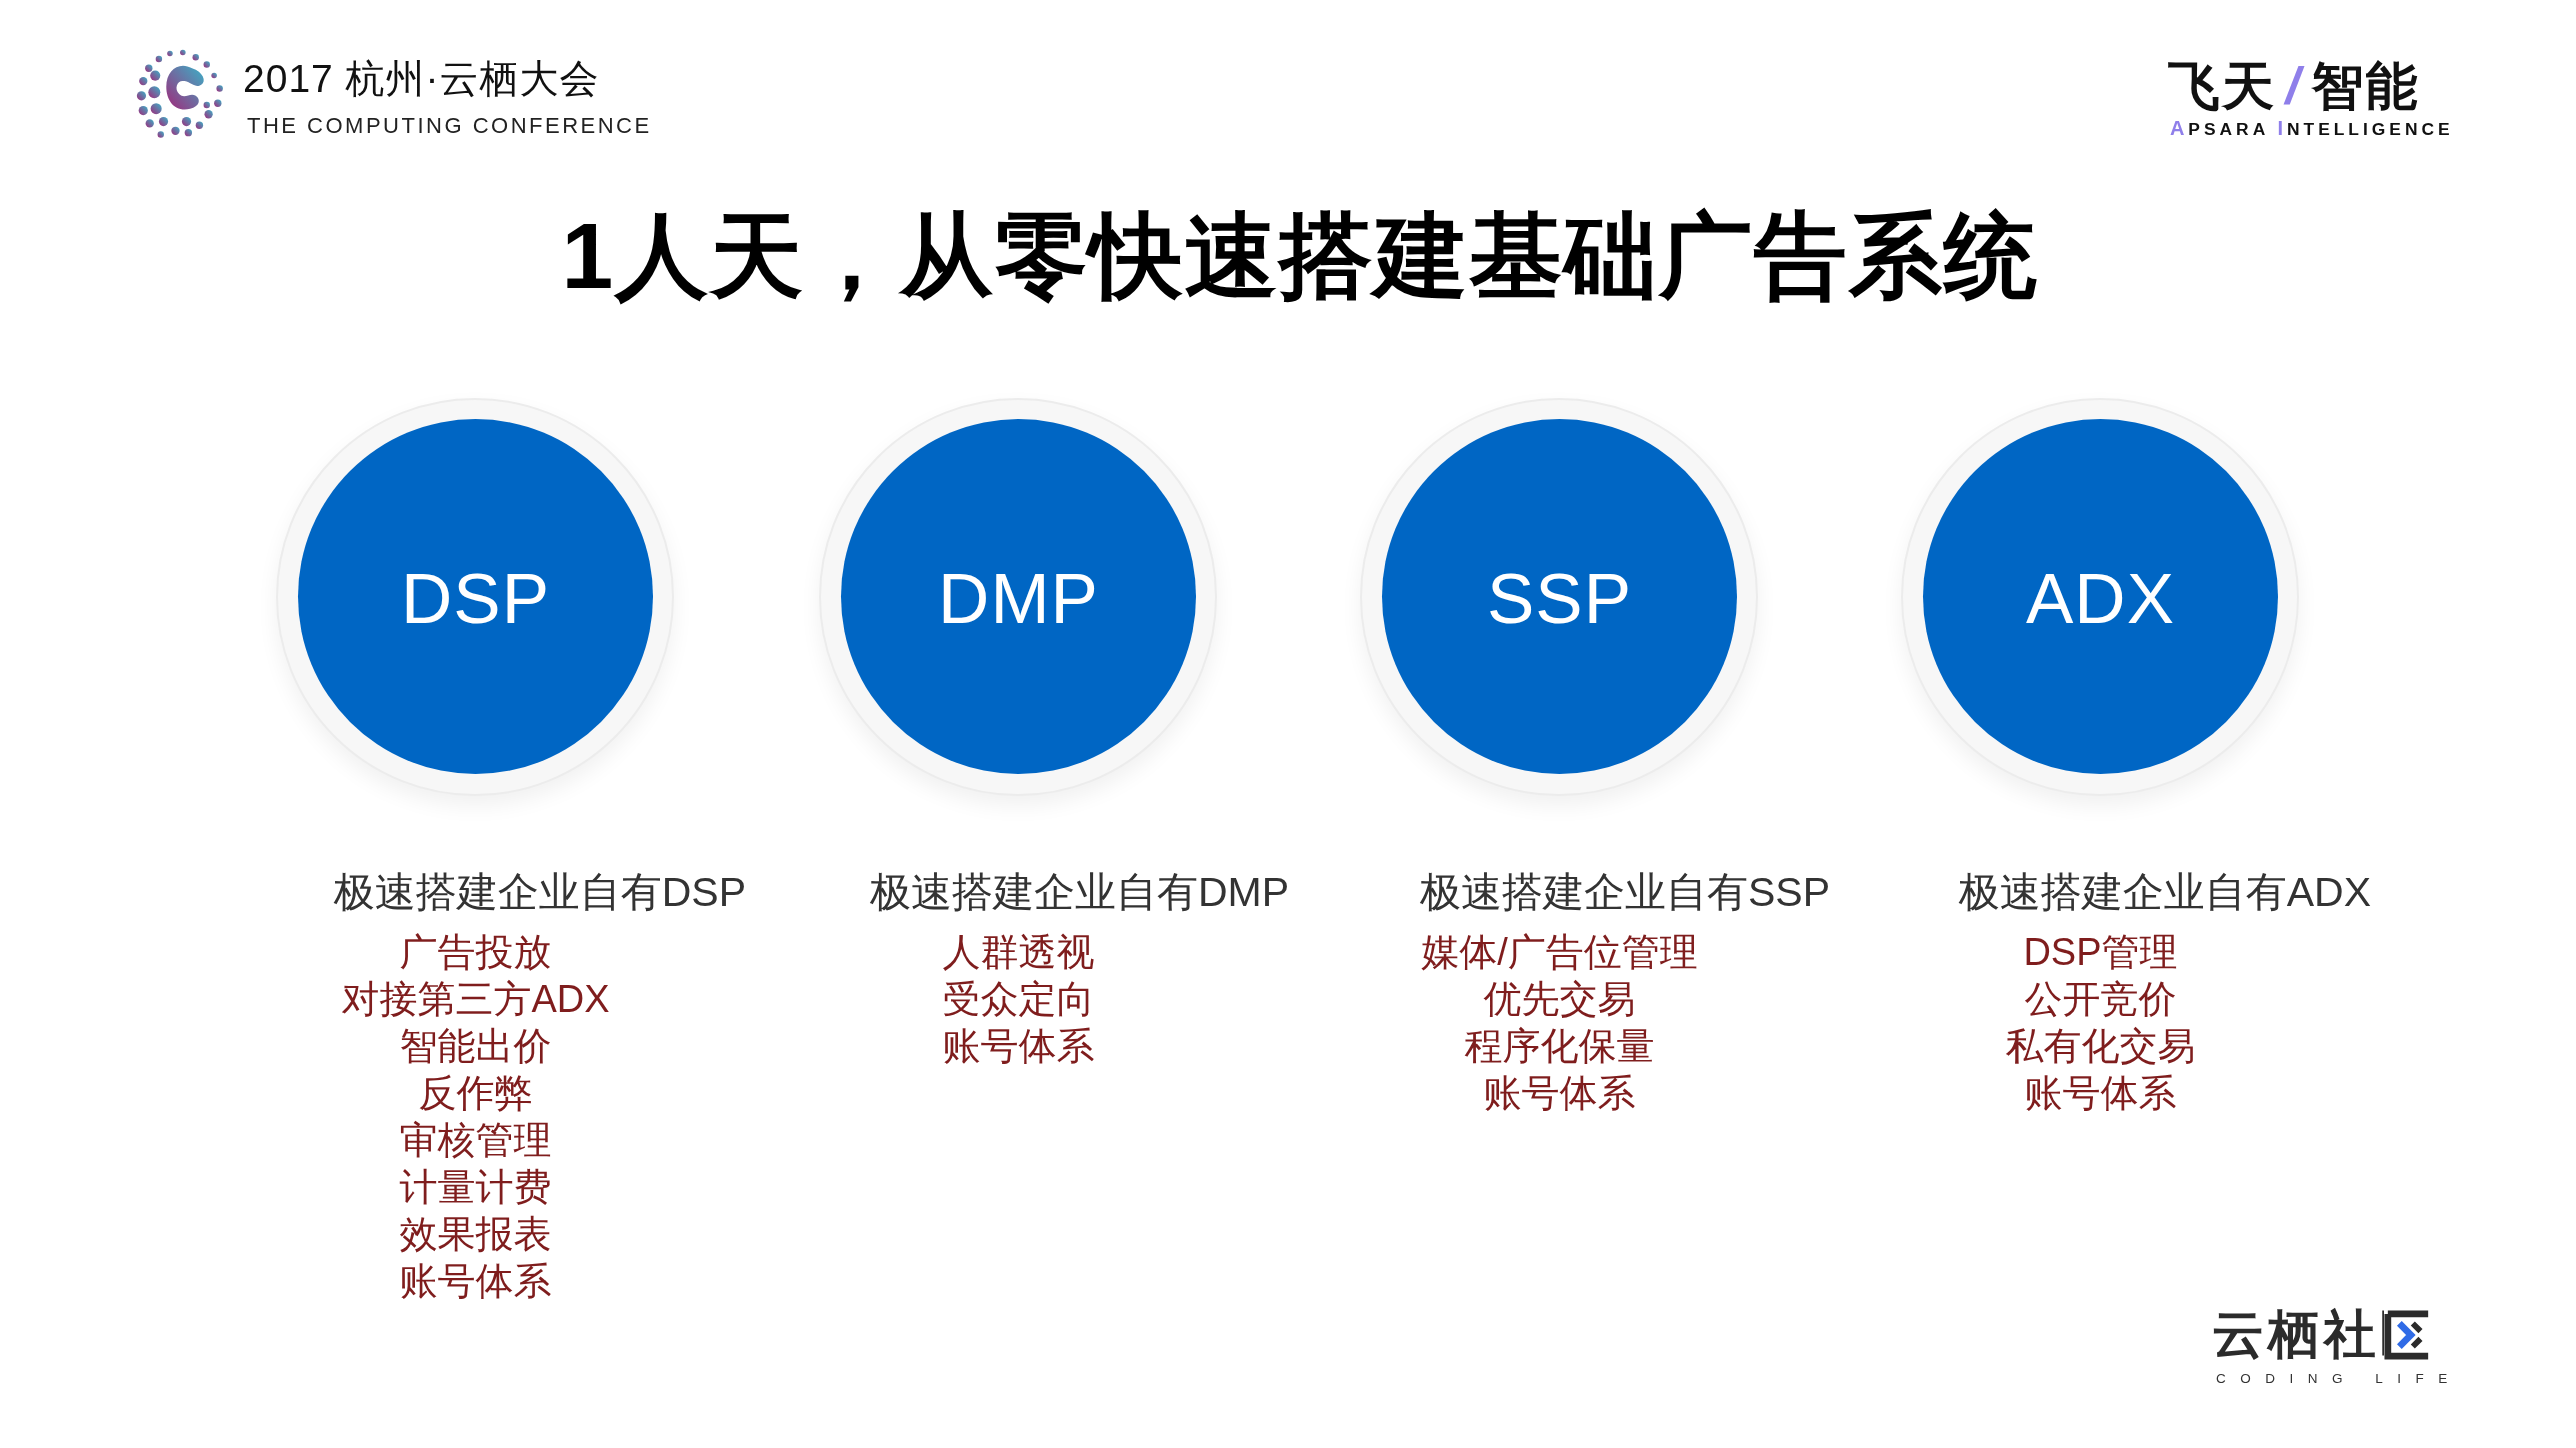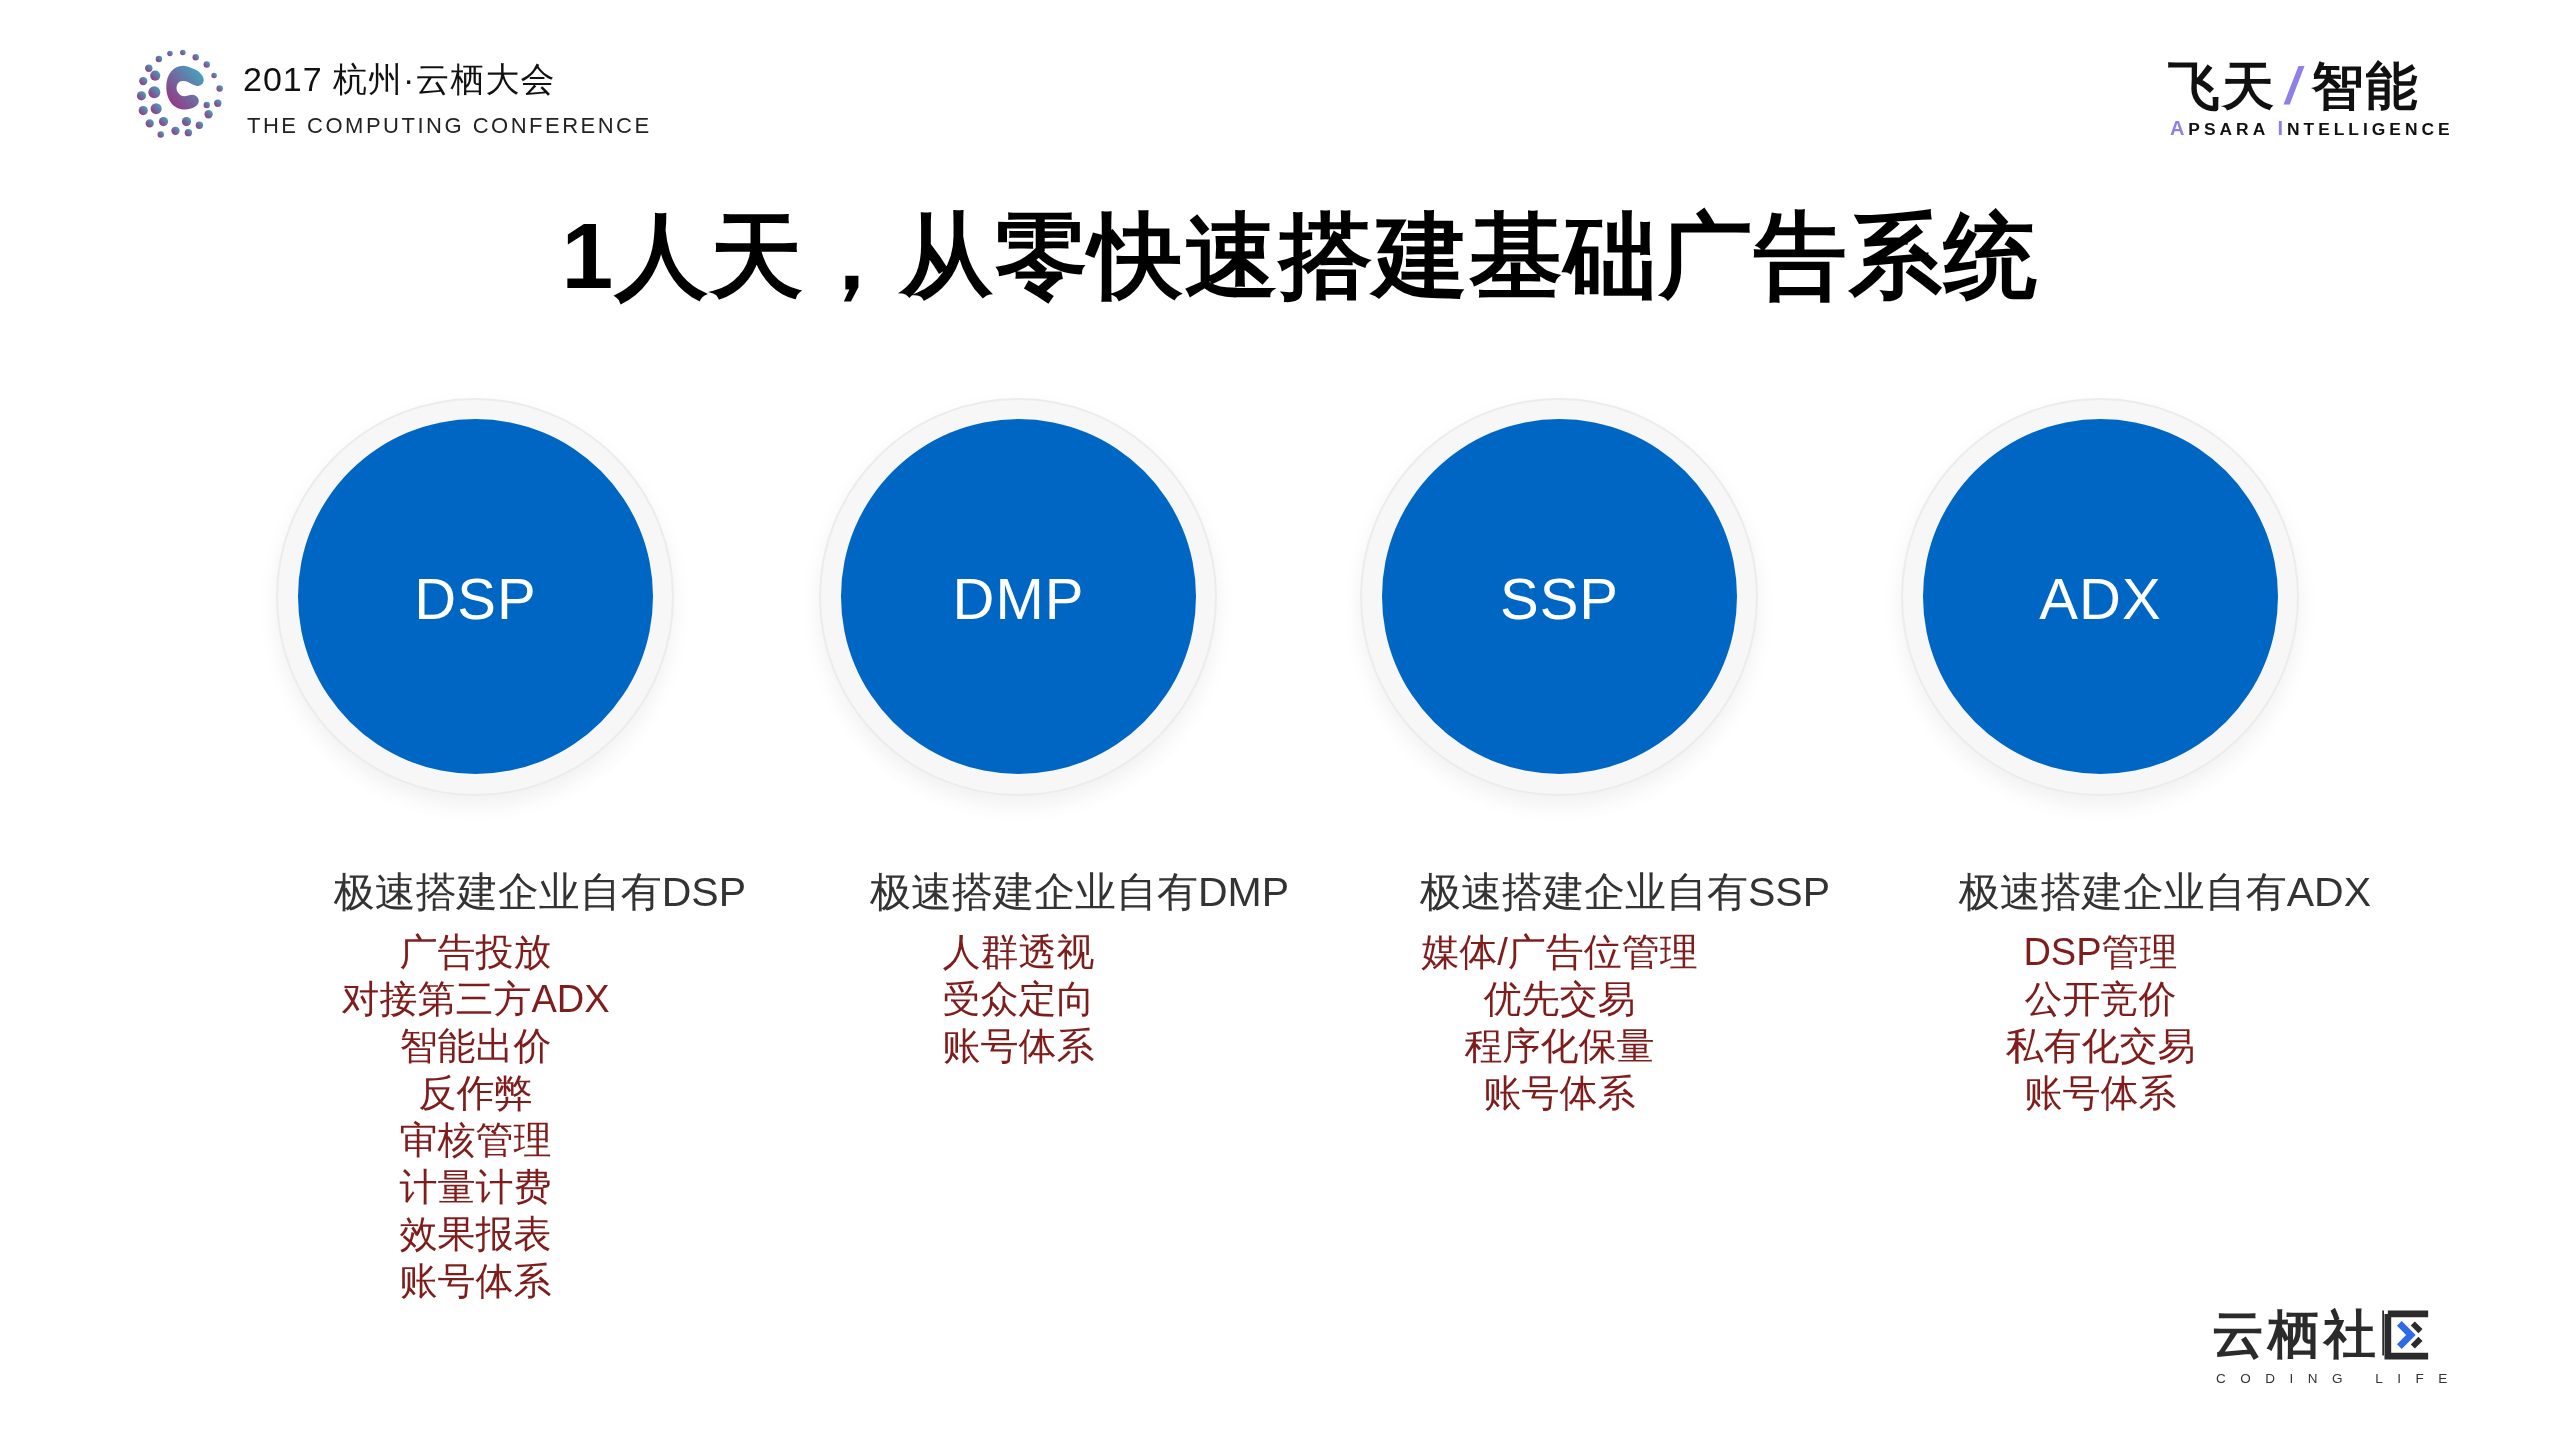--- a/index.html
+++ b/index.html
@@ -2,21 +2,21 @@
 <html><head>
 <meta charset="utf-8">
 <style>
   html, body { margin:0; padding:0; background:#ffffff; }
   body { width:2576px; height:1449px; position:relative; overflow:hidden;
          font-family:"Liberation Sans","DejaVu Sans",sans-serif; }
 
   
   .conf-logo { position:absolute; left:135px; top:48px; width:522px; height:92px; }
   .conf-icon { position:absolute; left:0; top:0; width:92px; height:92px; }
-  .conf-year { position:absolute; left:108px; top:7.7px; font-size:34px; color:#111;
+  .conf-year { position:absolute; left:108px; top:7.7px; font-size:39px; color:#111;
                white-space:nowrap; letter-spacing:1px; line-height:46px; }
   .conf-sub { position:absolute; left:112px; top:64px; font-size:22px; color:#222;
               white-space:nowrap; letter-spacing:2.5px; line-height:27px; }
 
   
   .apsara { position:absolute; left:2168px; top:56px; width:280px; height:87px; }
   .apsara-cn { position:absolute; left:0; top:0; font-size:52px; font-weight:bold; color:#111;
                white-space:nowrap; line-height:60px; letter-spacing:1.9px; }
   .apsara-cn .slash { color:#8F7FEA; font-style:italic; margin:0 9.7px; }
   .apsara-en { position:absolute; left:1.9px; top:62px; font-size:17.4px; font-weight:bold; color:#111;
@@ -28,21 +28,21 @@
                 font-size:93px; font-weight:bold; color:#000; line-height:116px;
                 letter-spacing:1.9px; }
 
   
   .col { position:absolute; top:0; width:541px; }
   .halo { position:absolute; top:398px; width:398px; height:398px; border-radius:50%;
           background:#f7f7f7; border:2.9px solid #ececec; box-sizing:border-box;
           box-shadow:0 9.7px 21px rgba(0,0,0,0.06); }
   .circle { position:absolute; top:419px; width:355px; height:355px; border-radius:50%;
             background:#0066C4; display:flex; align-items:center; justify-content:center; }
-  .circle-label { color:#fff; font-size:58px; line-height:97px; letter-spacing:1px;
+  .circle-label { color:#fff; font-size:71px; line-height:97px; letter-spacing:1px;
                   margin-top:3.9px; }
 
   .heading { position:absolute; top:867px; width:541px; text-align:right; font-size:41px;
              color:#333; line-height:50px; white-space:nowrap; }
   .items { position:absolute; top:929px; width:541px; text-align:center; margin:0; padding:0;
            list-style:none; }
   .items li { font-size:38px; color:#7f1d1d; line-height:47px; white-space:nowrap; }
 
   
   .yq-logo { position:absolute; left:2212px; top:1304px; width:232px; height:92px; }

